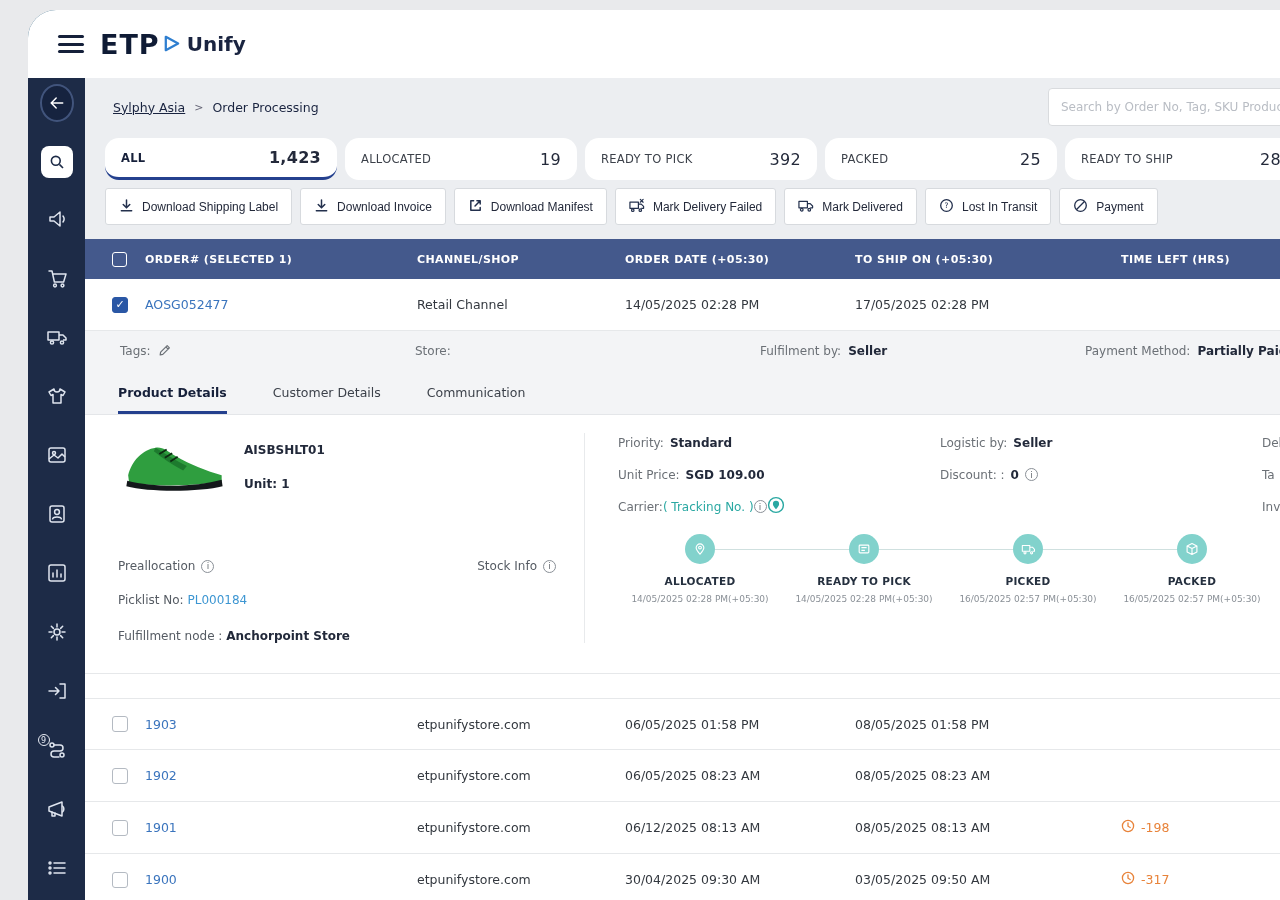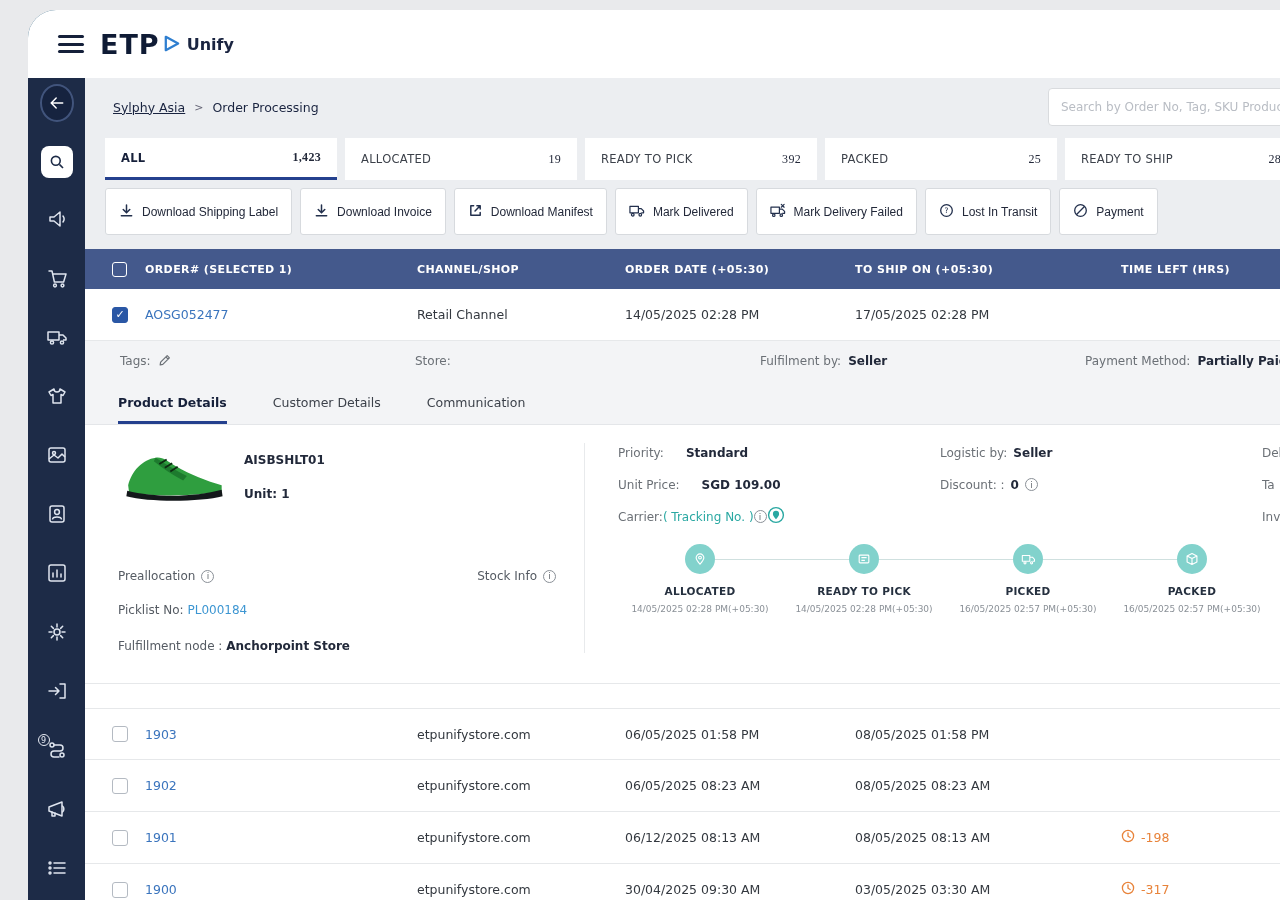--- a/index.html
+++ b/index.html
@@ -8,21 +8,21 @@
   .app { position:absolute; top:10px; left:28px; right:0; bottom:0; background:#0c4a6e;
     border-top-left-radius:28px; overflow:hidden; display:flex; flex-direction:column; }
 
   
   .topbar { flex:0 0 68px; display:flex; align-items:center; padding-left:30px; background:#fff; }
   .hamburger { width:26px; cursor:pointer; }
   .hamburger div { height:3px; background:#15203a; margin:4.5px 0; border-radius:2px; }
   .logo { margin-left:16px; display:flex; align-items:center; }
   .logo-etp { font-size:27px; font-weight:bold; color:#0f1b35; letter-spacing:1px; }
   .logo-tri { margin:2px 2px 0 2px; }
-  .logo-unify { font-size:16px; font-weight:bold; color:#1a2440; margin-left:4px; }
+  .logo-unify { font-size:20px; font-weight:bold; color:#1a2440; margin-left:4px; }
 
   .body-row { flex:1; display:flex; overflow:hidden; }
 
   
   .sidebar { flex:0 0 57px; background:#1d2b47; display:flex; flex-direction:column;
     align-items:center; padding-top:12px; gap:33px; overflow:hidden; }
   .sb-item { width:34px; height:26px; display:flex; align-items:center; justify-content:center;
     position:relative; cursor:pointer; flex:none; }
   .back-circle { width:38px; height:38px; border-radius:50%; background:#172档24;
     background:#16233f; border:2px solid #41547c; display:flex; align-items:center;
@@ -41,26 +41,26 @@
   .crumb-sep { color:#667; margin:0 9px; font-size:11px; }
   .crumb-current { font-size:12.5px; color:#1a2440; }
   .search-input { margin-left:auto; margin-right:-34px; width:266px; height:38px;
     border:1px solid #d9dbde; border-radius:4px; background:#fff; padding:0 12px;
     font-size:12px; color:#333; font-family:inherit; }
   .search-input::placeholder { color:#b9bdc4; }
 
   .tabs-row { display:flex; gap:8px; margin:2px 0 8px 20px; }
   .status-tab { flex:0 0 232px; height:42px; background:#fff; display:flex; align-items:center;
     justify-content:space-between; padding:0 16px; font-size:11.5px; color:#3c414a;
-    cursor:pointer; letter-spacing:.3px; }
+    cursor:pointer; letter-spacing:.3px;border-radius:14px; }
   .status-tab.active { border-bottom:3px solid #24408e; color:#16203a; font-weight:bold; }
-  .status-count { font-size:12px; color:#23293a;font-family:Liberation Serif, serif; }
+  .status-count { font-size:16px; color:#23293a; }
 
   .actions-row { display:flex; gap:8px; margin:0 0 14px 20px; }
-  .action-btn { height:47px; background:#fff; border:1px solid #d7dade; border-radius:3px;
+  .action-btn { height:37px; background:#fff; border:1px solid #d7dade; border-radius:3px;
     display:flex; align-items:center; gap:8px; padding:0 13px; font-size:12px; color:#23293a;
     white-space:nowrap; cursor:pointer; }
 
   .table-area { width:1262px; }
   .grid-cols { display:grid; grid-template-columns:46px 272px 208px 230px 266px 240px;
     align-items:center; }
   .thead { height:40px; background:#44598c; color:#fff; font-size:11px; font-weight:bold;
     letter-spacing:.4px; }
   .thead > div { padding-left:14px; }
   .cb-h { width:15px; height:15px; border:1.6px solid #fff; border-radius:3px; margin-left:13px;
@@ -99,21 +99,21 @@
     align-items:center; padding-right:10px; font-size:12px; color:#555b63; }
   .inline-lab { display:flex; align-items:center; gap:6px; }
   .picklist-row { margin-top:20px; font-size:12px; color:#555b63; }
   .pick-link { color:#3d96d2; cursor:pointer; }
   .node-row { margin-top:22px; font-size:12px; color:#555b63; }
   .node-val { font-weight:bold; color:#22293a; }
 
   .right-col { flex:1; padding-left:33px; position:relative; }
   .iline { display:flex; align-items:center; margin-bottom:13px; font-size:12px;
     color:#6b7076; position:relative; height:19px; }
-  .pair-a { width:322px; display:flex; gap:22px; align-items:center; }
+  .pair-a { width:322px; display:flex; gap:6px; align-items:center; }
   .pair-b { display:flex; gap:6px; align-items:center; }
   .ival { font-weight:bold; color:#22293a; }
   .frag { position:absolute; left:644px; color:#6b7076; white-space:nowrap; }
   .teal-link { color:#2aa8a2; cursor:pointer; }
   .info-i { width:13px; height:13px; border:1px solid #8a9097; border-radius:50%; color:#6b7076;
     font-size:9px; display:inline-flex; align-items:center; justify-content:center;
     font-style:normal; cursor:pointer; flex:none; }
 
   .stepper { margin-top:18px; width:656px; position:relative; display:flex; }
   .step-line { position:absolute; top:15px; left:82px; width:492px; height:1px;
@@ -326,36 +326,36 @@
           <span>Download Invoice</span>
         </button>
         <button class="action-btn">
           <span><svg width="15" height="15" viewBox="0 0 16 16" fill="none" stroke="#23304d" stroke-width="1.6" stroke-linecap="round" stroke-linejoin="round">
                 <path d="M6 3 H3 v10 h10 v-3 M9.5 3 H13 v3.5 M13 3 L7.5 8.5"></path>
               </svg></span>
           <span>Download Manifest</span>
         </button>
         <button class="action-btn">
           <span><svg width="16" height="15" viewBox="0 0 17 15" fill="none" stroke="#23304d" stroke-width="1.3" stroke-linejoin="round">
-                <rect x="1" y="3" width="9" height="7"></rect>
-                <path d="M10 5.5 h3 l2.5 2.5 v2 h-2.5"></path>
-                <circle cx="4" cy="12" r="1.4"></circle>
-                <circle cx="12" cy="12" r="1.4"></circle>
-              </svg></span>
-          <span>Mark Delivered</span>
-        </button>
-        <button class="action-btn">
-          <span><svg width="16" height="15" viewBox="0 0 17 15" fill="none" stroke="#23304d" stroke-width="1.3" stroke-linejoin="round">
                 <rect x="1" y="4" width="9" height="6.5"></rect>
                 <path d="M10 6 h3 l2.5 2.5 v2 h-2.5"></path>
                 <circle cx="4" cy="12.5" r="1.3"></circle>
                 <circle cx="12" cy="12.5" r="1.3"></circle>
                 <path d="M12 1 l3 3 M15 1 l-3 3" stroke-linecap="round"></path>
               </svg></span>
           <span>Mark Delivery Failed</span>
+        </button>
+        <button class="action-btn">
+          <span><svg width="16" height="15" viewBox="0 0 17 15" fill="none" stroke="#23304d" stroke-width="1.3" stroke-linejoin="round">
+                <rect x="1" y="3" width="9" height="7"></rect>
+                <path d="M10 5.5 h3 l2.5 2.5 v2 h-2.5"></path>
+                <circle cx="4" cy="12" r="1.4"></circle>
+                <circle cx="12" cy="12" r="1.4"></circle>
+              </svg></span>
+          <span>Mark Delivered</span>
         </button>
         <button class="action-btn">
           <span><svg width="15" height="15" viewBox="0 0 16 16" fill="none" stroke="#23304d" stroke-width="1.4">
                 <circle cx="8" cy="8" r="6.2"></circle>
                 <text x="8" y="11" text-anchor="middle" font-size="8" fill="#23304d" stroke="none" font-family="DejaVu Sans, sans-serif">?</text>
               </svg></span>
           <span>Lost In Transit</span>
         </button>
         <button class="action-btn">
           <span><svg width="15" height="15" viewBox="0 0 16 16" fill="none" stroke="#23304d" stroke-width="1.4" stroke-linecap="round">
@@ -580,21 +580,21 @@
               </span>
             </div>
           </div>
           <div class="data-row grid-cols">
             <div>
                 <div class="cb"></div>
               </div>
             <div><span class="order-link">1900</span></div>
             <div>etpunifystore.com</div>
             <div>30/04/2025 09:30 AM</div>
-            <div>03/05/2025 03:30 AM</div>
+            <div>03/05/2025 09:50 AM</div>
             <div>
               <span class="time-warn">
                 <span><svg width="14" height="14" viewBox="0 0 14 14" fill="none" stroke="#e8833a" stroke-width="1.3" stroke-linecap="round">
                       <circle cx="7" cy="7" r="5.6"></circle>
                       <path d="M7 3.8 v3.4 l2.2 1.3"></path>
                     </svg></span>
                 <span>-317</span>
               </span>
             </div>
           </div>

